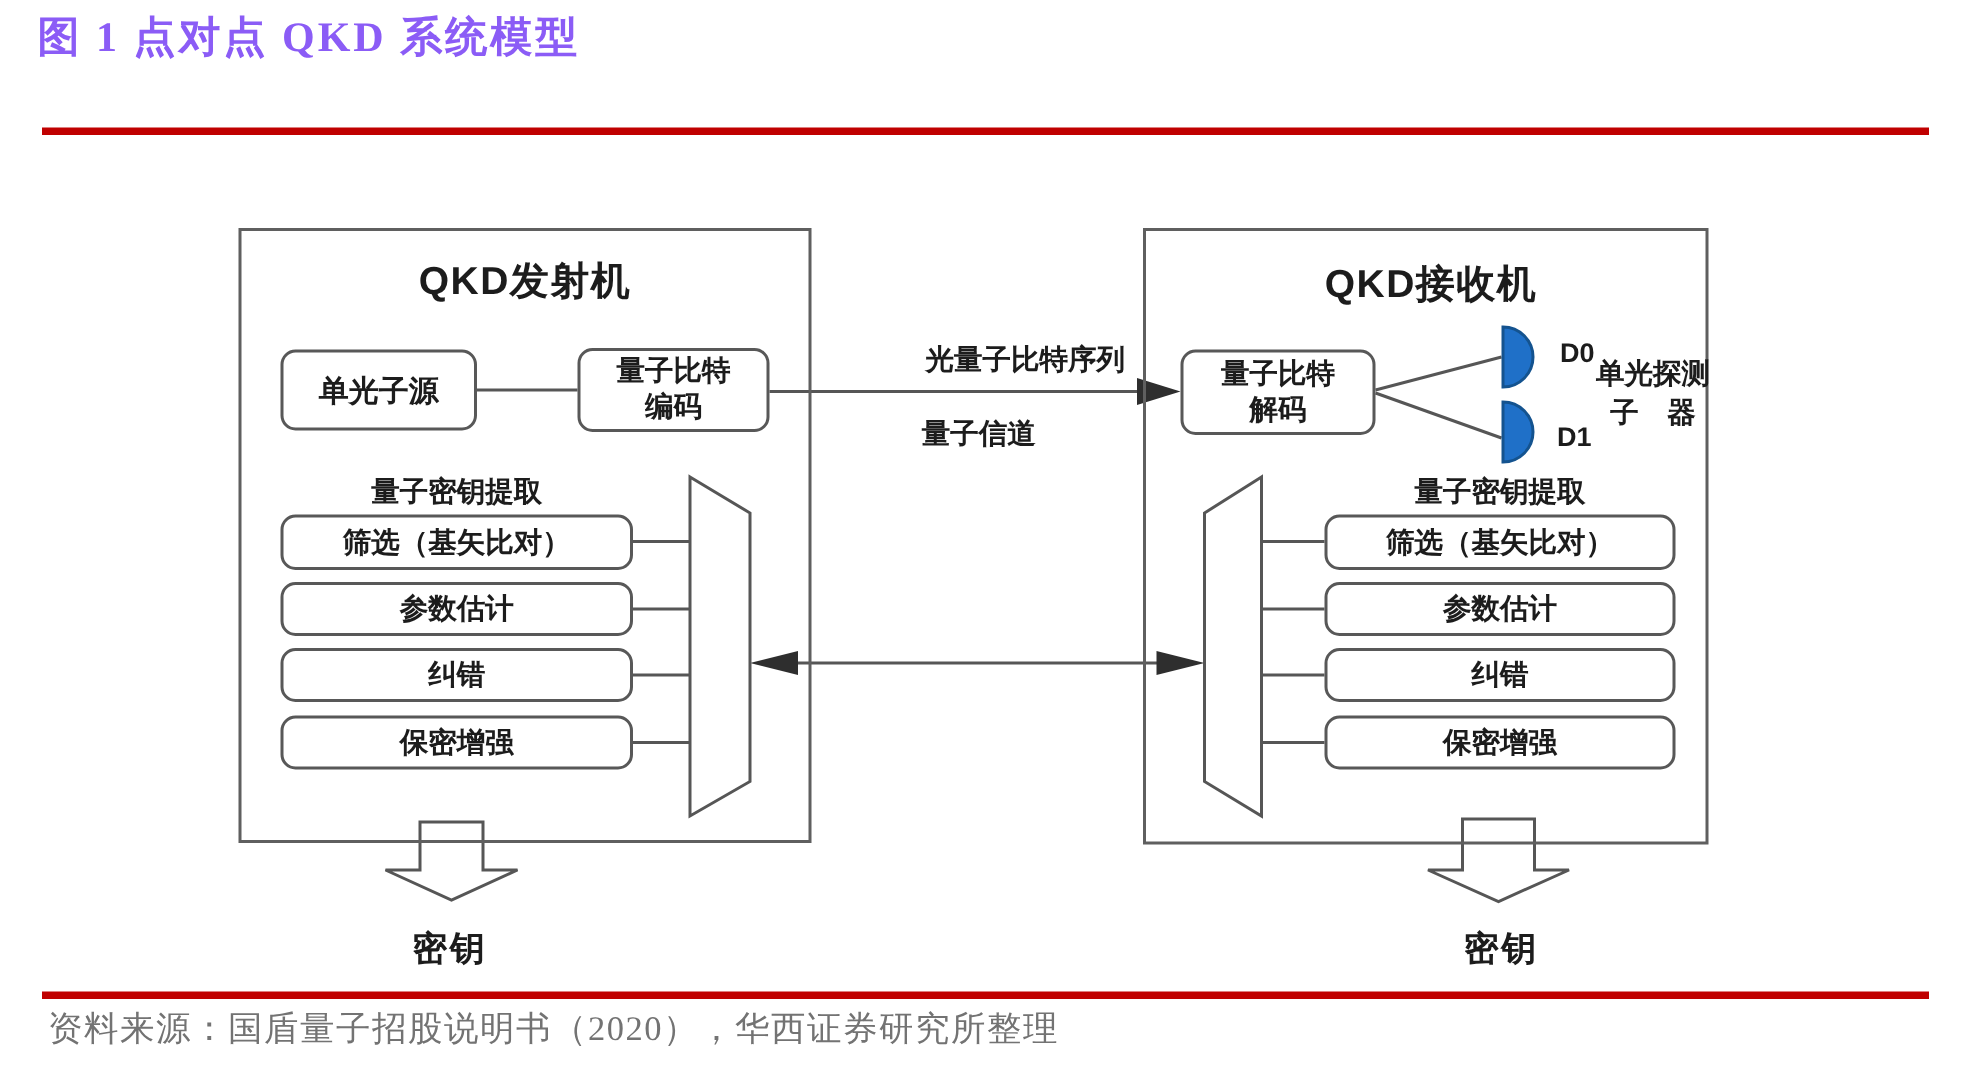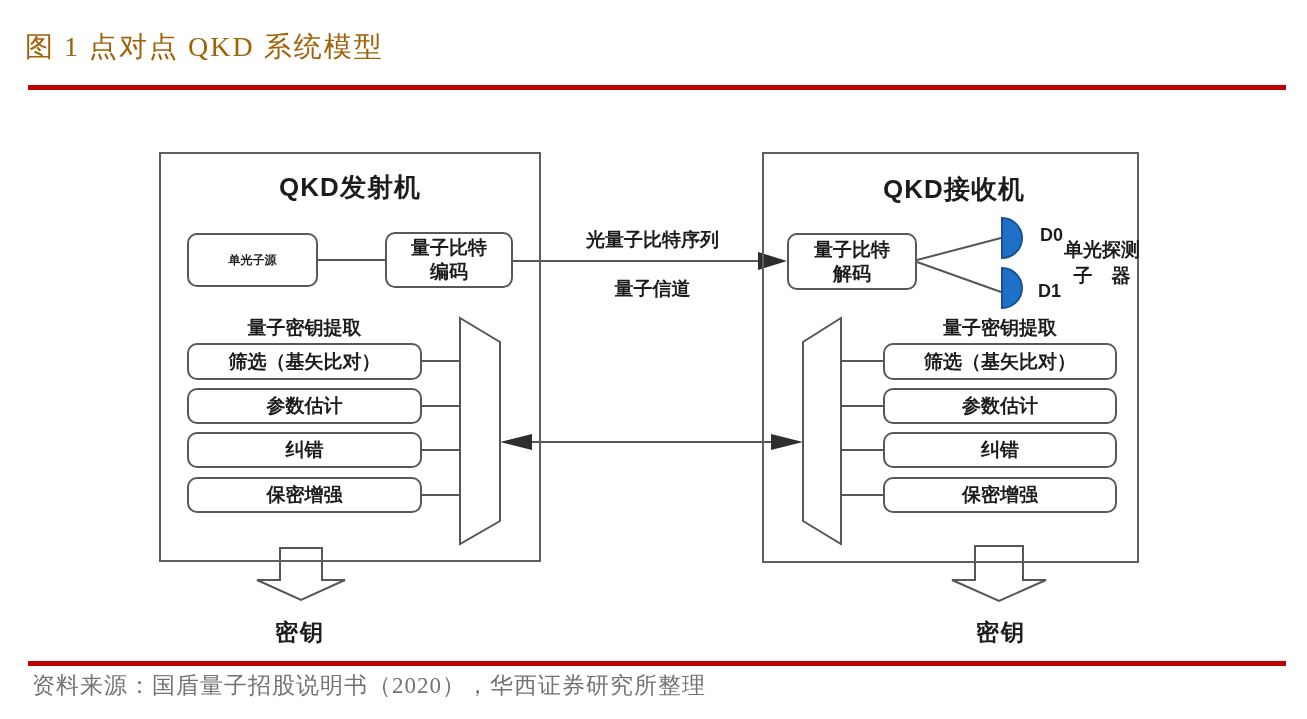--- a/index.html
+++ b/index.html
@@ -3,21 +3,21 @@
 <meta charset="utf-8">
 <style>
   html,body{margin:0;padding:0;background:#ffffff;}
   #page{
     position:relative;width:1307px;height:719px;background:#ffffff;overflow:hidden;
     font-family:"Liberation Sans","DejaVu Sans",sans-serif;color:#1c1c1c;
   }
   .abs{position:absolute;}
   .ctr{display:flex;align-items:center;justify-content:center;text-align:center;}
   .figure-title{
-    left:25px;top:28px;font-size:28px;font-weight:normal;color:#a16207;
+    left:25px;top:6px;font-size:28px;font-weight:bold;color:#8b5cf6;
     letter-spacing:2px;font-family:"Liberation Serif","DejaVu Serif",serif;
   }
   .rule{left:28px;width:1258px;height:5px;background:#c00000;}
   .rule-top{top:85px;}
   .rule-bottom{top:661px;}
   .source-line{
     left:32px;top:670px;font-size:23px;color:#737373;letter-spacing:1px;
     font-family:"Liberation Serif","DejaVu Serif",serif;
   }
   .outer-box{border:2px solid #5f5f5f;background:transparent;box-sizing:border-box;}
@@ -73,37 +73,37 @@
     <polygon class="ln" points="280,548 322,548 322,580 345,580 301,600 257,580 280,580"></polygon>
     <polygon class="ln" points="975,546 1023,546 1023,580 1046,580 999,601 952,580 975,580"></polygon>
   </svg>
 
   <div class="abs figure-title">图 1  点对点 QKD 系统模型</div>
   <div class="abs rule rule-top"></div>
 
   <div class="abs outer-box" style="left:159px;top:152px;width:382px;height:410px;"></div>
   <div class="abs ctr unit-title" style="left:159px;top:170px;width:382px;">QKD发射机</div>
 
-  <div class="abs ctr rbox" style="left:187px;top:233px;width:131px;height:54px;font-size:12px;">单光子源</div>
+  <div class="abs ctr rbox" style="left:187px;top:233px;width:131px;height:54px;font-size:20px;">单光子源</div>
 
   <div class="abs ctr rbox two-line" style="left:385px;top:232px;width:128px;height:56px;">
     <div>
       <div>量子比特</div>
       <div>编码</div>
     </div>
   </div>
 
   <div class="abs ctr lbl" style="left:187px;top:315px;width:235px;">量子密钥提取</div>
   <div class="abs ctr rbox" style="left:187px;top:343px;width:235px;height:37px;">筛选（基矢比对）</div>
   <div class="abs ctr rbox" style="left:187px;top:388px;width:235px;height:36px;">参数估计</div>
   <div class="abs ctr rbox" style="left:187px;top:432px;width:235px;height:36px;">纠错</div>
   <div class="abs ctr rbox" style="left:187px;top:477px;width:235px;height:36px;">保密增强</div>
   <div class="abs ctr key-lbl" style="left:255px;top:617px;width:90px;">密钥</div>
 
-  <div class="abs ctr lbl" style="left:555px;top:227px;width:195px;">光量子比特序列</div>
+  <div class="abs ctr lbl" style="left:586px;top:227px;width:195px;">光量子比特序列</div>
   <div class="abs ctr lbl" style="left:555px;top:276px;width:195px;">量子信道</div>
 
   <div class="abs outer-box" style="left:762px;top:152px;width:377px;height:411px;"></div>
   <div class="abs ctr unit-title" style="left:762px;top:172px;width:384px;">QKD接收机</div>
 
   <div class="abs ctr rbox two-line" style="left:787px;top:233px;width:130px;height:57px;">
     <div>
       <div>量子比特</div>
       <div>解码</div>
     </div>

